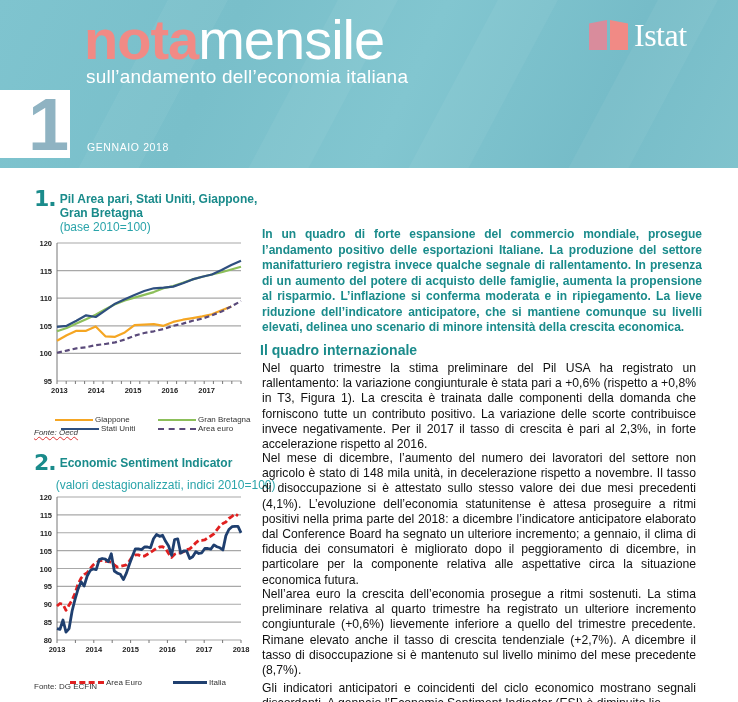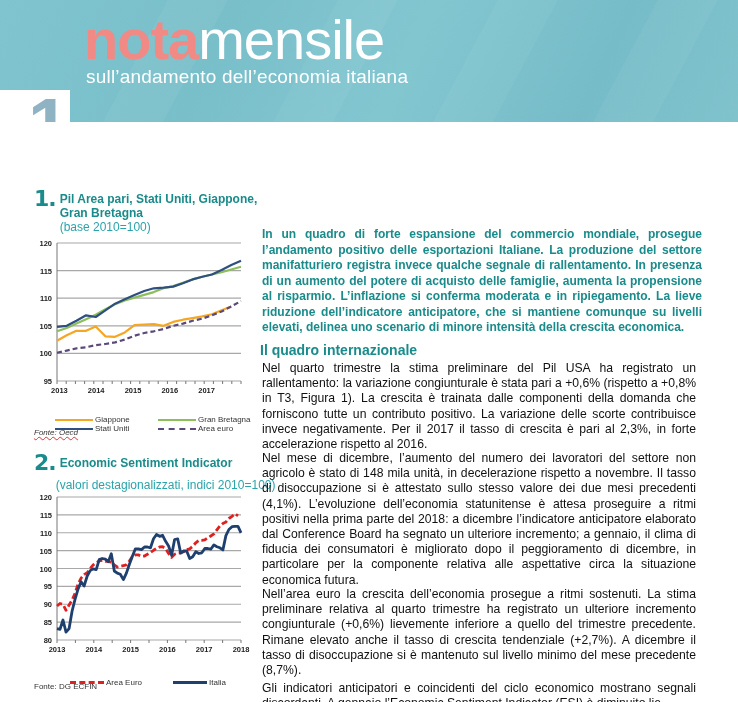--- a/index.html
+++ b/index.html
@@ -1,20 +1,20 @@
 <!DOCTYPE html>
 <html><head>
 <meta charset="utf-8">
 <style>
   * { box-sizing: border-box; margin: 0; padding: 0; }
   html, body { width: 738px; height: 702px; overflow: hidden; background: #ffffff; }
   body { position: relative; font-family: "Liberation Sans", sans-serif; }
 
   .banner {
-    position: absolute; left: 0; top: 0; width: 738px; height: 122px;
+    position: absolute; left: 0; top: 0; width: 738px; height: 168px;
     background: linear-gradient(115deg, #7fc4cf 0%, #79bfca 30%, #82c6d0 55%, #76bcc8 80%, #80c3cd 100%);
     overflow: hidden;
   }
   .banner .stripe { position: absolute; top: -40px; width: 60px; height: 260px; background: rgba(255,255,255,0.05); transform: skewX(-28deg); }
   .title-line { position: absolute; left: 84px; top: 12px; font-size: 56px; line-height: 56px; letter-spacing: -1px; white-space: nowrap; }
   .title-nota { font-weight: bold; color: #f18a85; }
   .title-mensile { color: #ffffff; font-weight: normal; }
   .subtitle { position: absolute; left: 86px; top: 66px; font-size: 19px; color: #ffffff; letter-spacing: 0.2px; }
   .issue-box { position: absolute; left: 0; top: 90px; width: 70px; height: 68px; background: #ffffff; }
   .issue-num { position: absolute; left: 28px; top: 90px; font-size: 74px; font-weight: bold; line-height: 70px; color: #8fb3c2; }
@@ -48,20 +48,25 @@
   <div class="stripe" style="left:450px"></div>
   <div class="stripe" style="left:610px"></div>
 
   <div class="title-line">
     <span class="title-nota">nota</span><span class="title-mensile">mensile</span>
   </div>
   <div class="subtitle">sull’andamento dell’economia italiana</div>
   <div class="issue-box"></div>
   <div class="issue-num">1</div>
   <div class="issue-date">GENNAIO 2018</div>
+  <div class="logo">
+    <span class="b1"></span>
+    <span class="b2"></span>
+    <span class="txt">Istat</span>
+  </div>
 </div>
 
 <div class="fig-head" style="top:188px">
   <div style="display:flex;align-items:flex-start;">
     <span class="fig-num" style="line-height:22px;margin-right:4px;">1.</span>
     <div>
       <div class="fig-title" style="line-height:14px;margin-top:4px;">Pil Area pari, Stati Uniti, Giappone,</div>
       <div class="fig-title" style="line-height:14px;">Gran Bretagna</div>
       <div class="fig-sub" style="line-height:14px;">(base 2010=100)</div>
     </div>
@@ -111,21 +116,21 @@
     <path d="M27.0 104.7L36.7 99.2L46.4 94.8L56.1 94.8L65.7 90.4L75.4 100.3L85.1 100.8L94.8 96.4L104.5 89.2L114.2 88.7L123.8 88.1L133.5 89.8L143.2 85.9L152.9 83.7L162.6 82.1L172.3 80.4L181.9 78.2L191.6 74.3L201.3 70.5" fill="none" stroke="#f5a623" stroke-width="2.2" stroke-linejoin="round"></path>
     <path d="M27.0 95.3L36.7 92.0L46.4 87.6L56.1 83.2L65.7 78.8L75.4 73.2L85.1 68.3L94.8 64.4L104.5 61.6L114.2 58.9L123.8 56.1L133.5 52.3L143.2 50.1L152.9 46.7L162.6 43.4L172.3 40.7L181.9 38.5L191.6 36.3L201.3 33.5L211.0 30.7" fill="none" stroke="#8cbf5a" stroke-width="2.2" stroke-linejoin="round"></path>
     <path d="M27.0 90.9L36.7 89.8L46.4 84.8L56.1 79.3L65.7 81.0L75.4 74.3L85.1 67.7L94.8 63.3L104.5 58.9L114.2 55.0L123.8 52.3L133.5 51.7L143.2 50.6L152.9 47.3L162.6 43.4L172.3 40.7L181.9 38.5L191.6 34.0L201.3 29.1L211.0 24.7" fill="none" stroke="#2e4f7f" stroke-width="2.2" stroke-linejoin="round"></path>
     <path d="M27.0 116.8L36.7 114.6L46.4 112.4L56.1 111.3L65.7 109.1L75.4 108.0L85.1 106.4L94.8 103.6L104.5 99.7L114.2 97.0L123.8 95.3L133.5 93.1L143.2 89.8L152.9 87.6L162.6 84.8L172.3 82.6L181.9 79.3L191.6 75.4L201.3 70.5L211.0 65.0" fill="none" stroke="#5a4a7a" stroke-width="2.2" stroke-linejoin="round" stroke-dasharray="5 3"></path>
   </svg>
 
 <div class="legend-item" style="left:55px;top:399px">
   <span class="swatch" style="border-top:2.5px solid #f5a623"></span>
   <span>Giappone</span>
 </div>
-<div class="legend-item" style="left:55px;top:408px">
+<div class="legend-item" style="left:61px;top:408px">
   <span class="swatch" style="border-top:2.5px solid #2e4f7f"></span>
   <span>Stati Uniti</span>
 </div>
 <div class="legend-item" style="left:158px;top:399px">
   <span class="swatch" style="border-top:2.5px solid #8cbf5a"></span>
   <span>Gran Bretagna</span>
 </div>
 <div class="legend-item" style="left:158px;top:408px">
   <span class="swatch" style="border-top:2.5px dashed #5a4a7a"></span>
   <span>Area euro</span>

